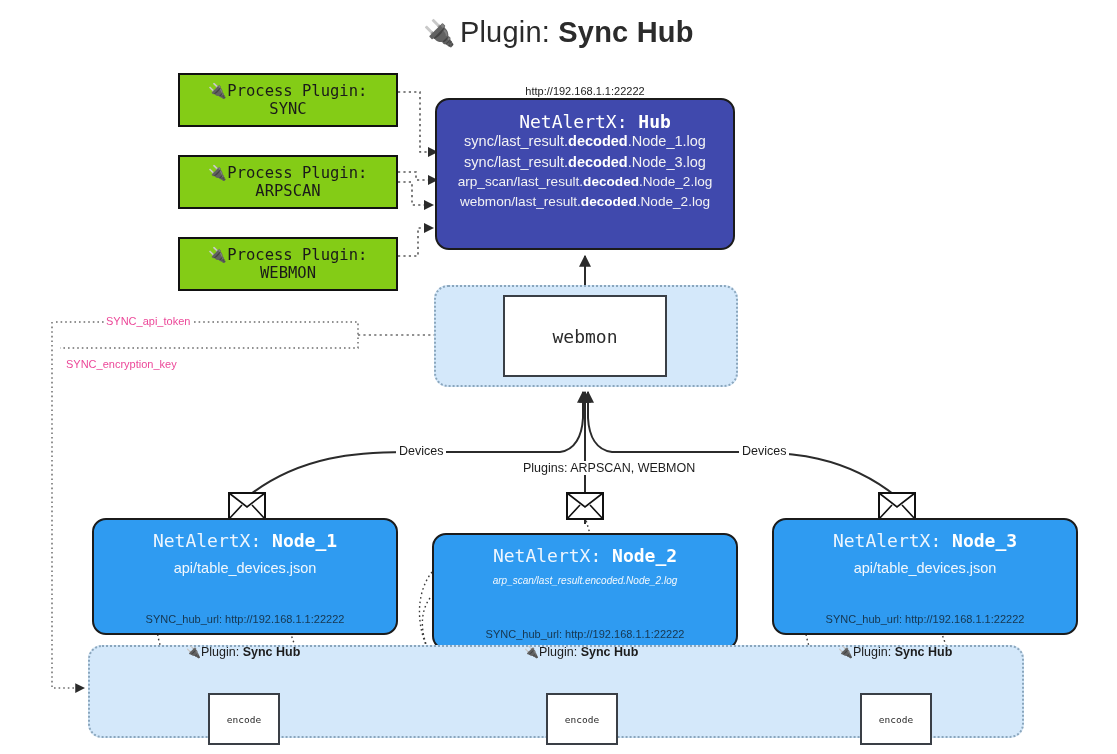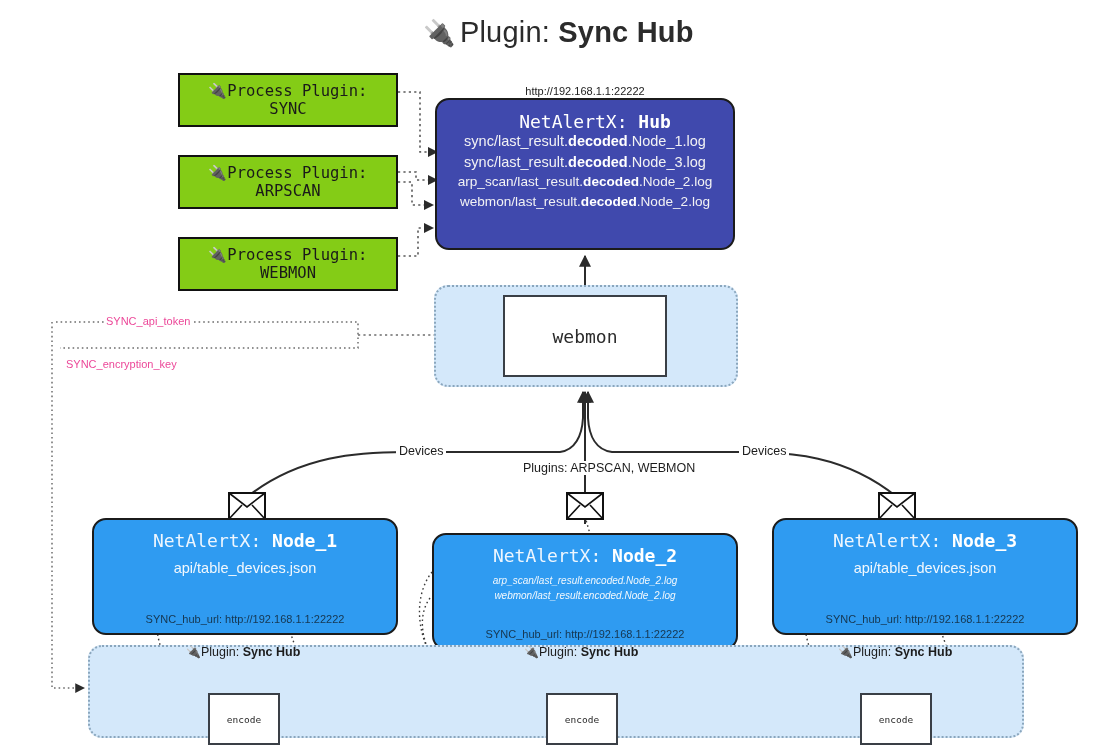--- a/index.html
+++ b/index.html
@@ -306,21 +306,20 @@
     <div class="node-foot">SYNC_hub_url: http://192.168.1.1:22222</div>
   </div>
 
   <div class="node" style="left:432px; top:518px;margin-top:15px;">
     <div class="node-title">
       <span>NetAlertX:</span>
       <span class="b">Node_2</span>
     </div>
     <div class="node-lines">
       <div class="node-line tight">arp_scan/last_result.encoded.Node_2.log</div>
-      <div class="node-line tight">webmon/last_result.encoded.Node_2.log</div>
     </div>
     <div class="node-foot">SYNC_hub_url: http://192.168.1.1:22222</div>
   </div>
 
   <div class="node" style="left:772px; top:518px;">
     <div class="node-title">
       <span>NetAlertX:</span>
       <span class="b">Node_3</span>
     </div>
     <div class="node-lines">

